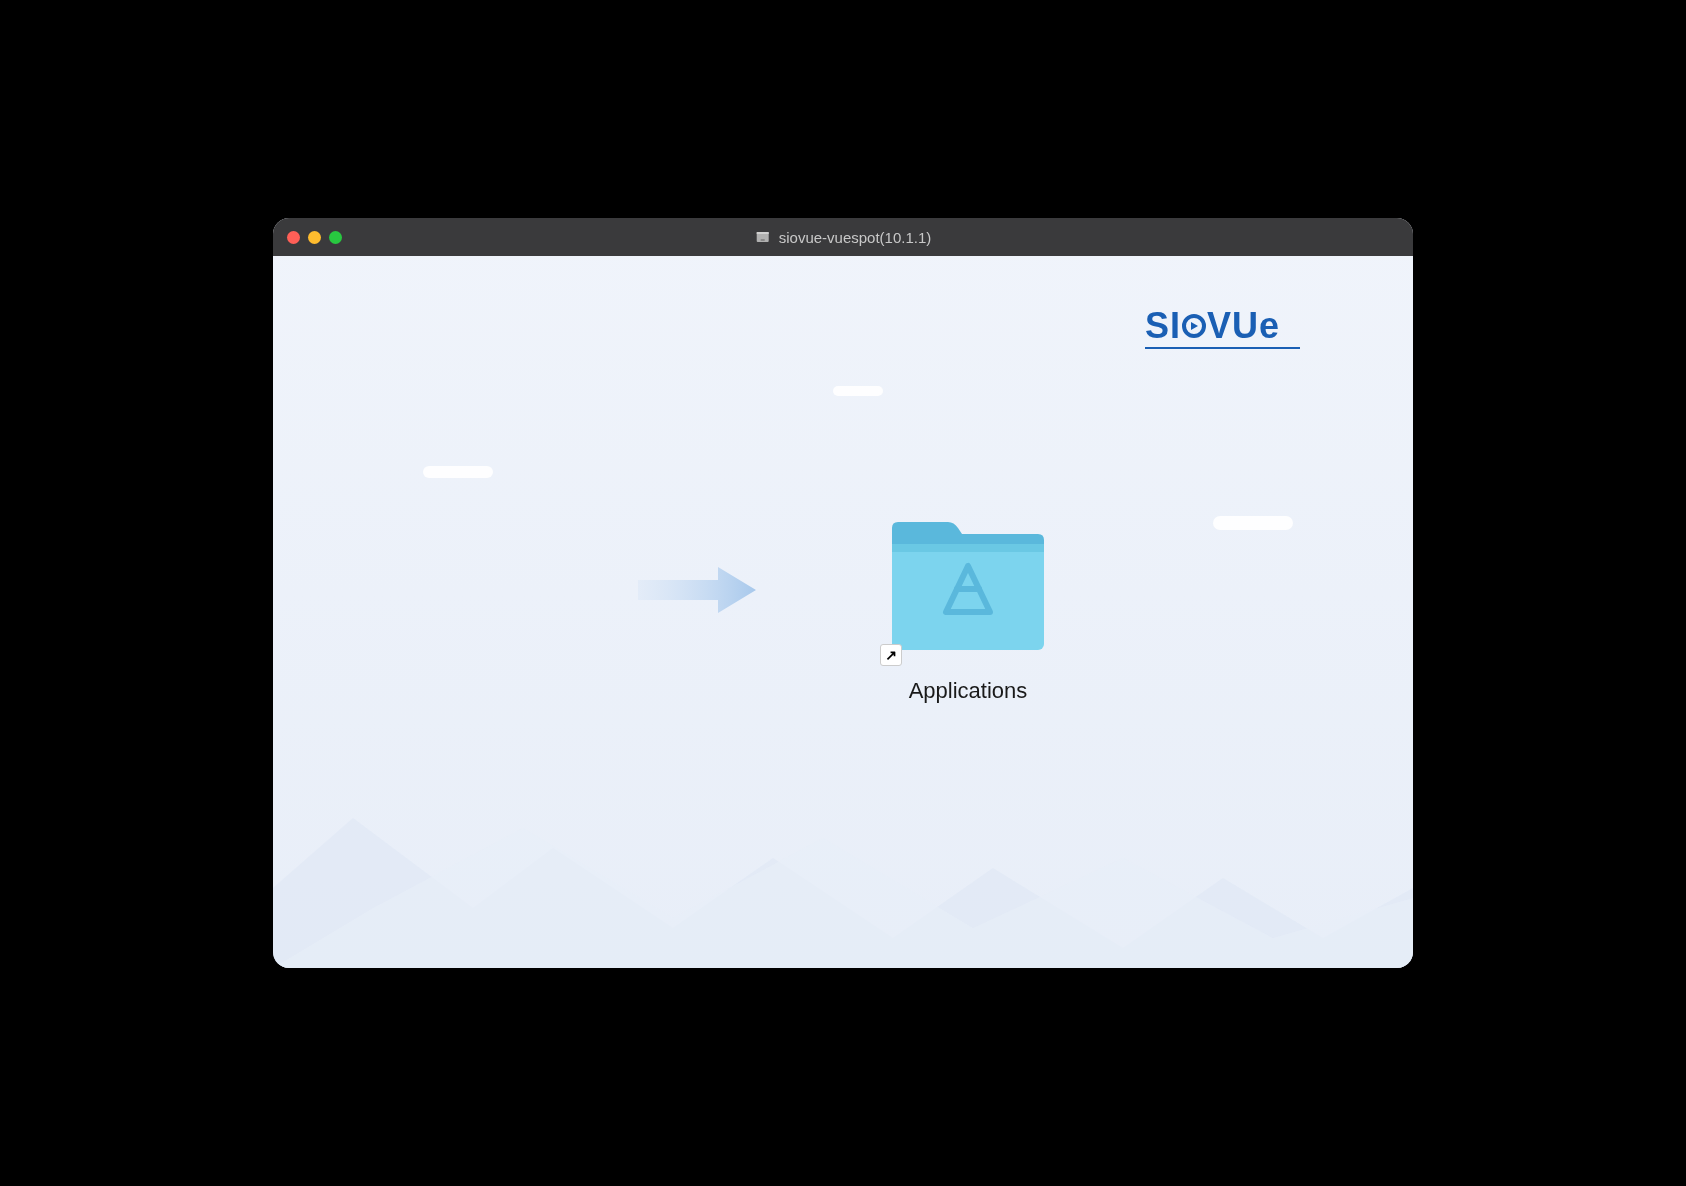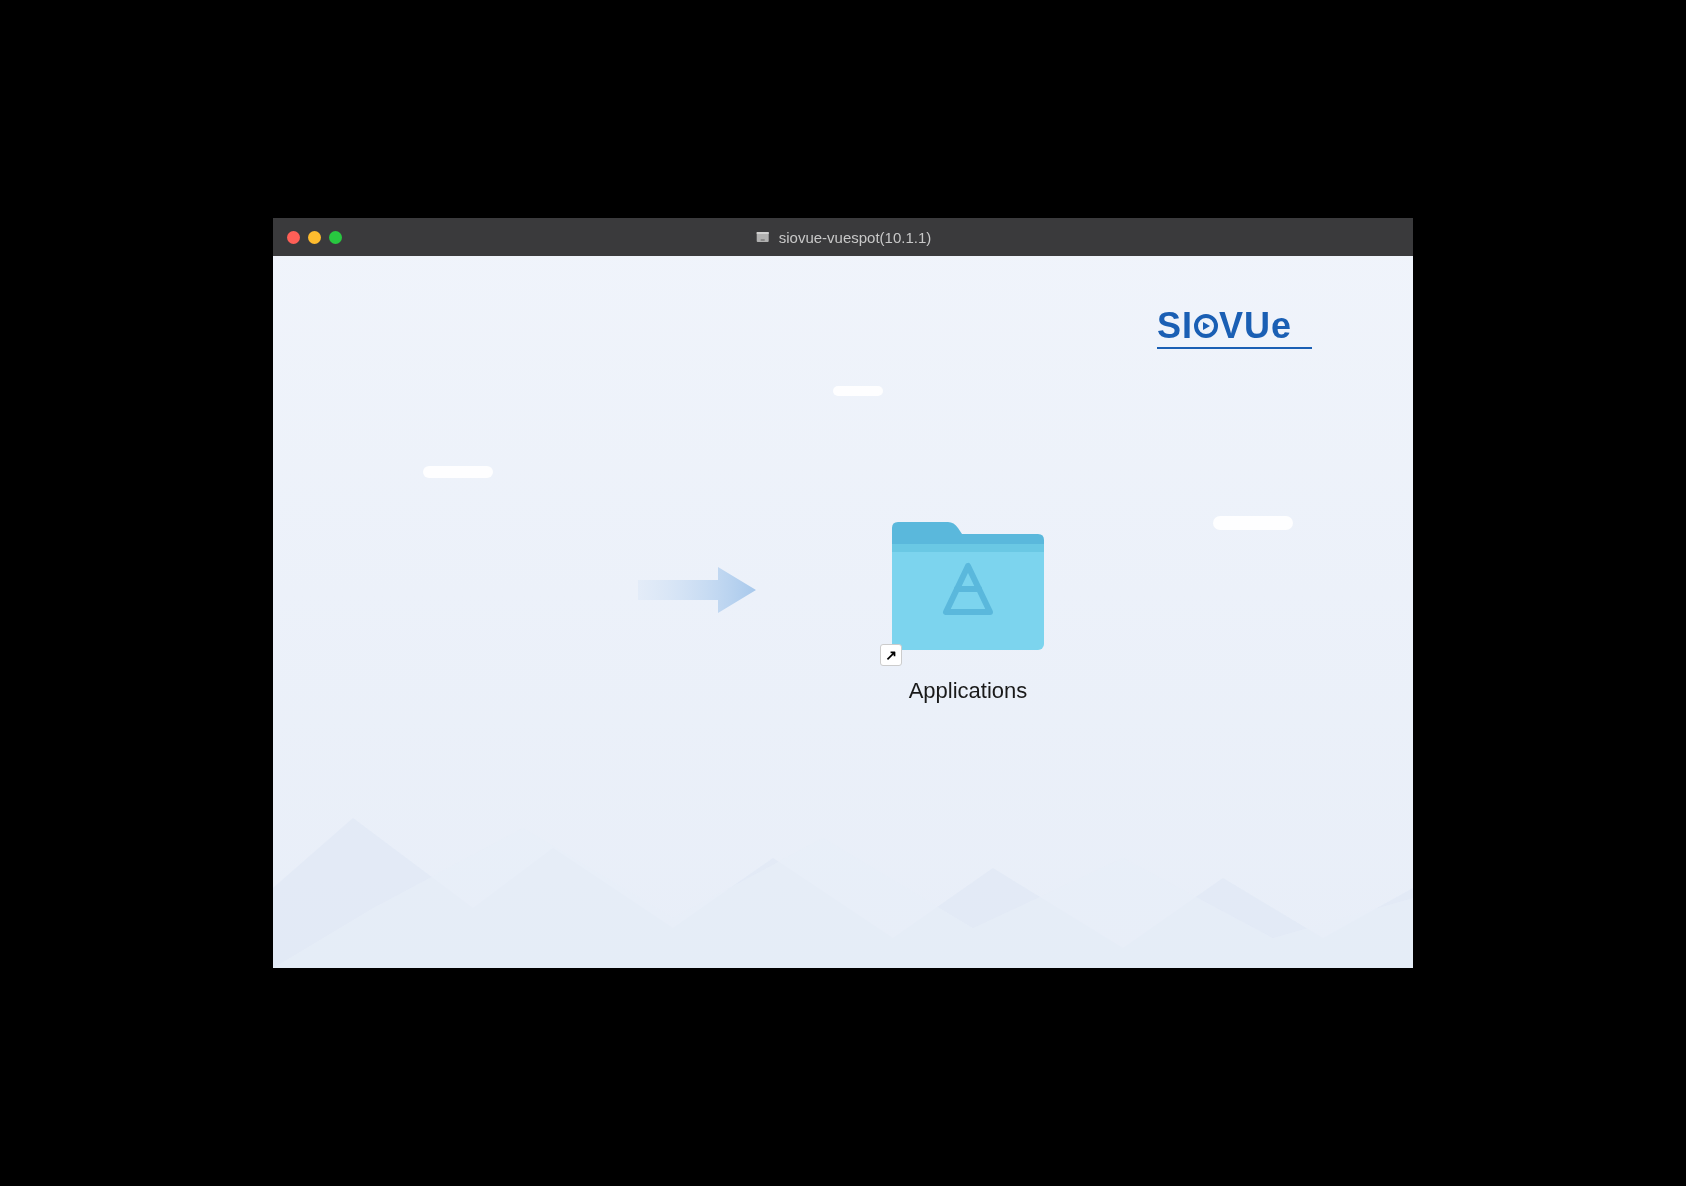--- a/index.html
+++ b/index.html
@@ -15,21 +15,21 @@
       font-family: -apple-system, BlinkMacSystemFont, "Helvetica Neue", sans-serif;
       display: flex;
       align-items: center;
       justify-content: center;
     }
     
     .window {
       width: 1140px;
       height: 750px;
       background: linear-gradient(180deg, #f0f4fb 0%, #e8eef8 100%);
-      border-radius: 0;
+      border-radius: 16px;
       overflow: hidden;
       box-shadow: 0 20px 60px rgba(0,0,0,0.5);
       position: relative;
     }
     
     .titlebar {
       height: 38px;
       background: #3a3a3c;
       display: flex;
       align-items: center;
@@ -71,21 +71,21 @@
     
     .content {
       position: relative;
       height: calc(100% - 38px);
       overflow: hidden;
     }
     
     .brand-logo {
       position: absolute;
       top: 50px;
-      right: 96px;
+      right: 108px;
       color: #1a5fb4;
       font-size: 38px;
       font-weight: 600;
       letter-spacing: 1px;
       font-family: Arial, sans-serif;
     }
     
     .cloud {
       position: absolute;
       background: rgba(255,255,255,0.9);

